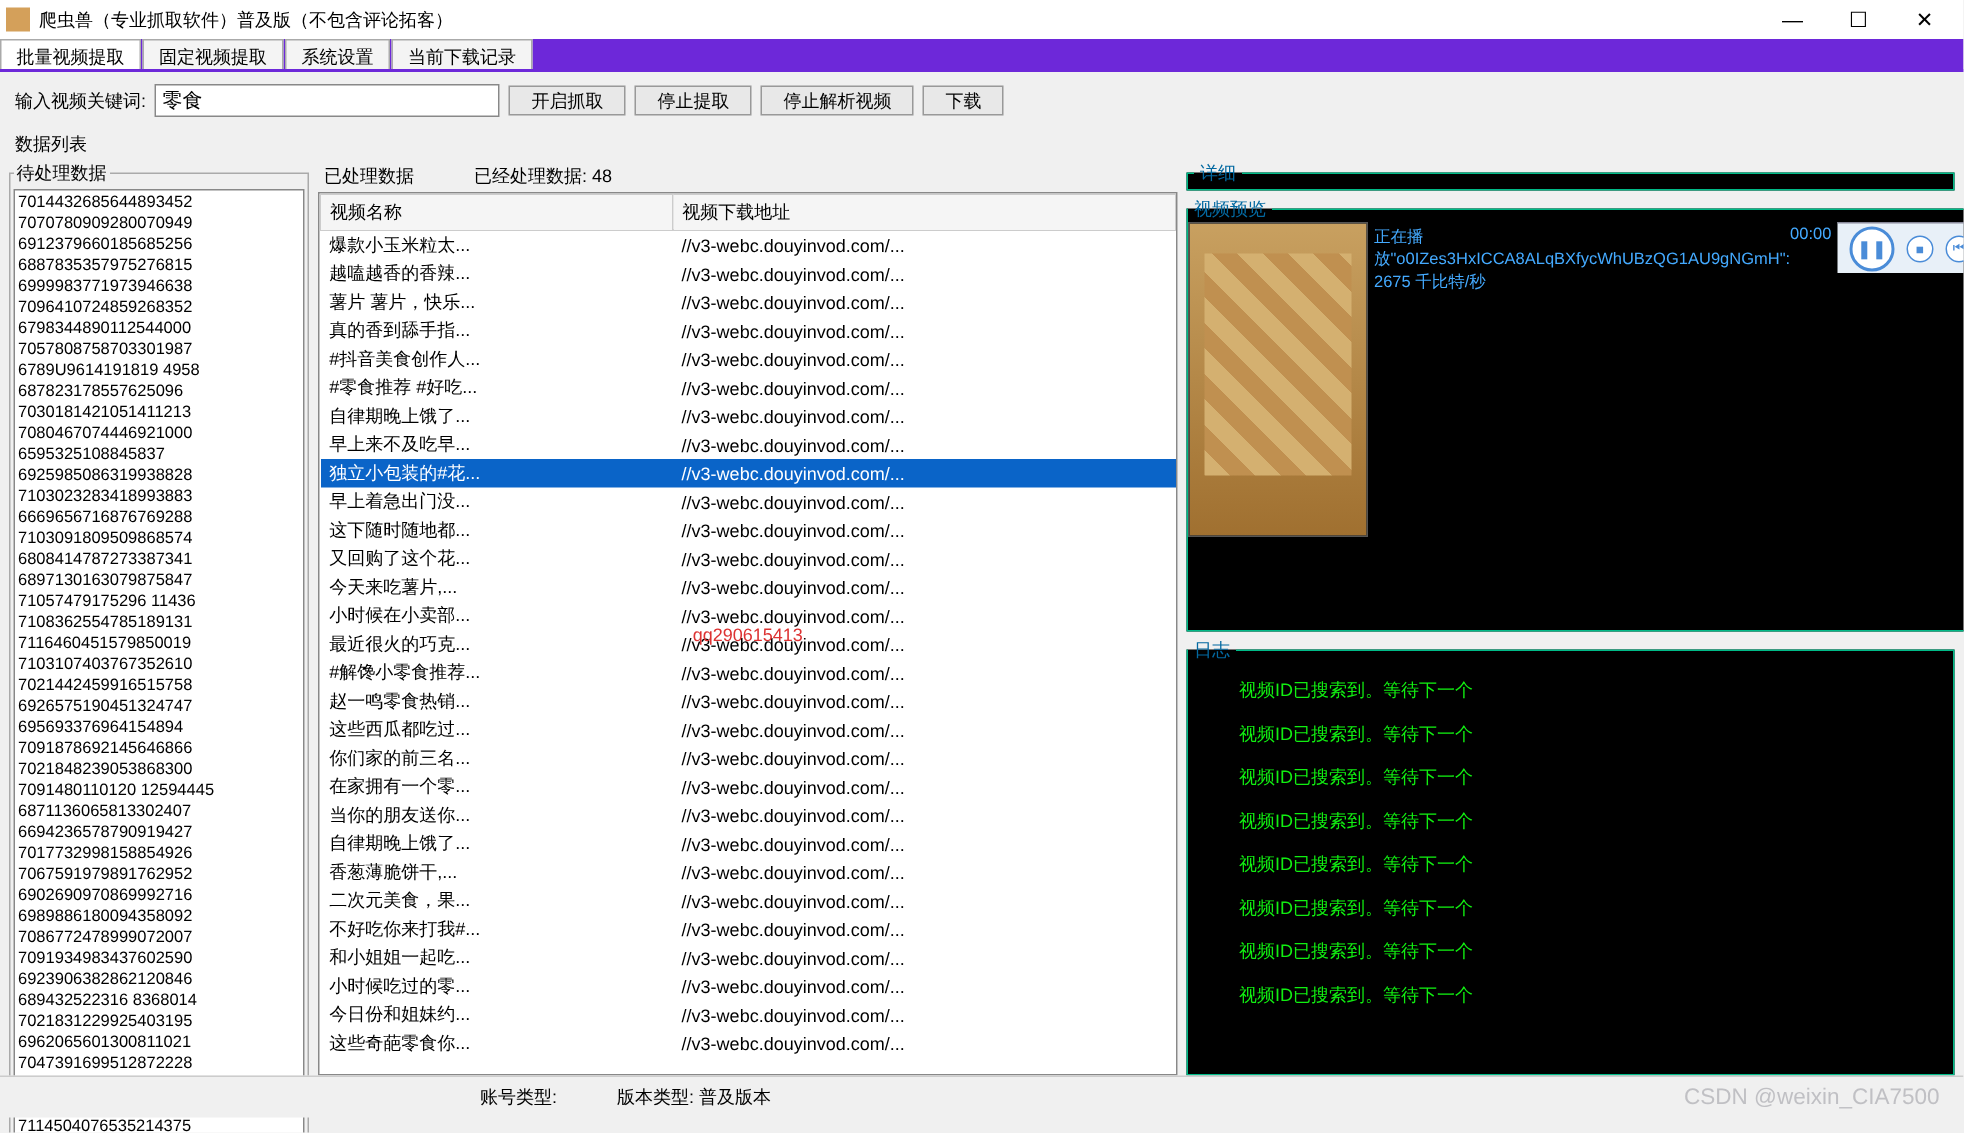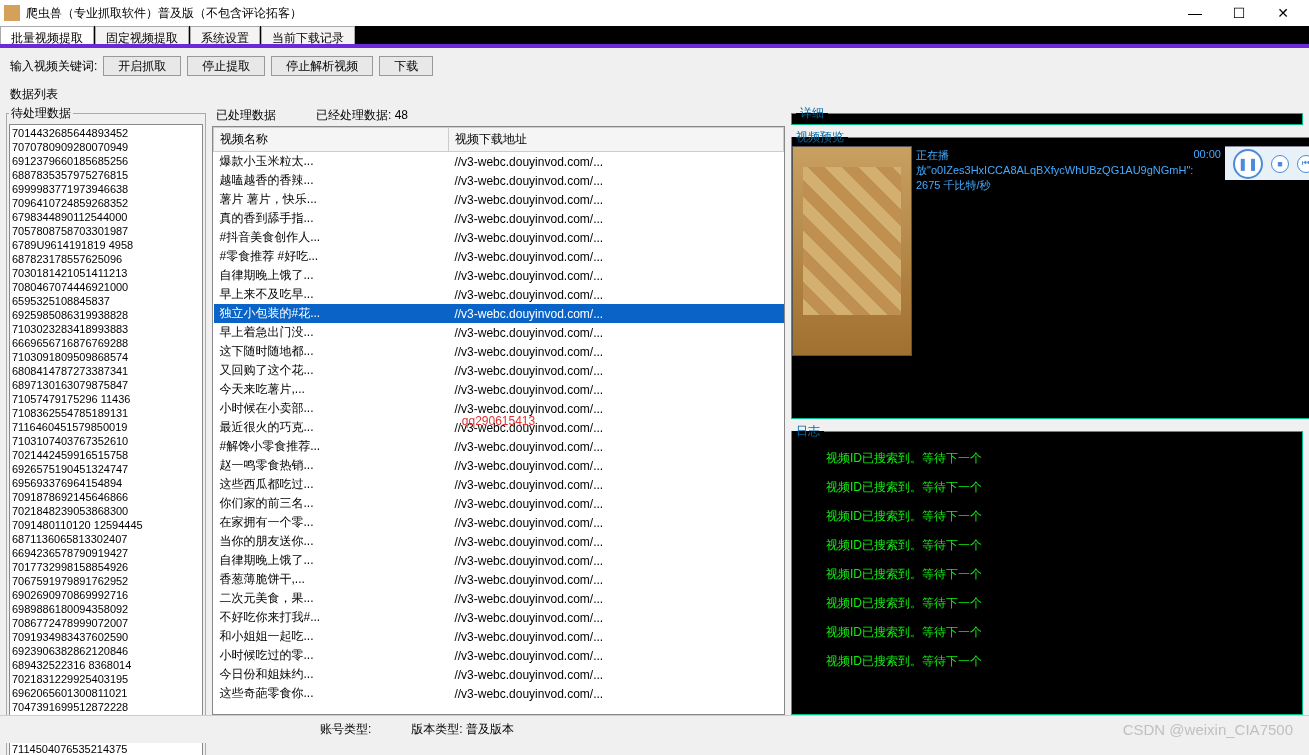--- a/index.html
+++ b/index.html
@@ -1,21 +1,21 @@
 <!DOCTYPE html>
 <html><head>
 <meta charset="utf-8">
 <style>
 * { margin: 0; padding: 0; box-sizing: border-box; font-family: "Microsoft YaHei", SimSun, sans-serif; }
 body { background: #f0f0f0; width: 1309px; height: 755px; overflow: hidden; font-size: 12px; }
 .titlebar { height: 26px; background: #fff; display: flex; align-items: center; padding: 0 4px; }
 .titlebar .icon { width: 16px; height: 16px; background: #d4a05a; margin-right: 6px; display:inline-block; }
 .titlebar .title { flex: 1; font-size: 12px; }
 .titlebar .ctrl { width: 44px; height: 26px; display: flex; align-items: center; justify-content: center; font-size: 14px; }
-.menubar { height: 22px; background: #000000; display: flex; border-bottom: 4px solid #6d28d9; }
+.menubar { height: 22px; background: #6d28d9; display: flex; border-bottom: 2px solid #6d28d9; }
 .menubar .tab { padding: 3px 10px; border: 1px solid #aaa; border-bottom: none; margin-right: 1px; background: #f4f4f4; font-size: 12px; cursor:pointer; }
 .menubar .tab.active { background: #fff; }
 .toolbar { padding: 8px 10px; display: flex; align-items: center; gap: 6px; background:#f0f0f0; }
 .toolbar input { width: 230px; height: 22px; border: 1px solid #888; padding: 0 4px; background:#fff; }
 .toolbar button { height: 20px; padding: 0 14px; border: 1px solid #999; background: #e8e8e8; font-size: 12px; cursor:pointer; }
 .section-label { font-size: 12px; padding: 2px 10px; }
 .content { display: flex; height: 610px; padding: 0 6px; gap: 6px; }
 .left { width: 200px; display: flex; flex-direction: column; }
 .left fieldset { border: 1px solid #aaa; padding: 2px; flex:1; display:flex; flex-direction:column; }
 .left legend { font-size: 12px; padding: 0 2px; }
@@ -64,20 +64,21 @@
 
 <div class="menubar" id="menubar">
     <div class="tab active">批量视频提取</div>
     <div class="tab">固定视频提取</div>
     <div class="tab">系统设置</div>
     <div class="tab">当前下载记录</div>
   </div>
 
 <div class="toolbar">
   <span>输入视频关键词:</span>
+  <input value="零食" style="">
   <button>开启抓取</button>
   <button>停止提取</button>
   <button>停止解析视频</button>
   <button>下载</button>
 </div>
 
 <div class="section-label">数据列表</div>
 
 <div class="content">
   <div class="left">

